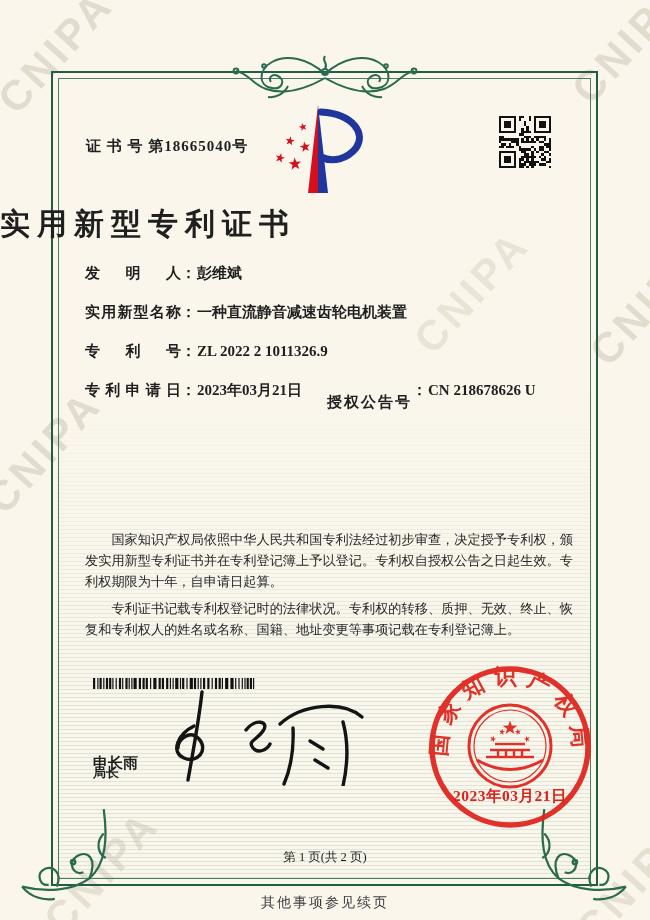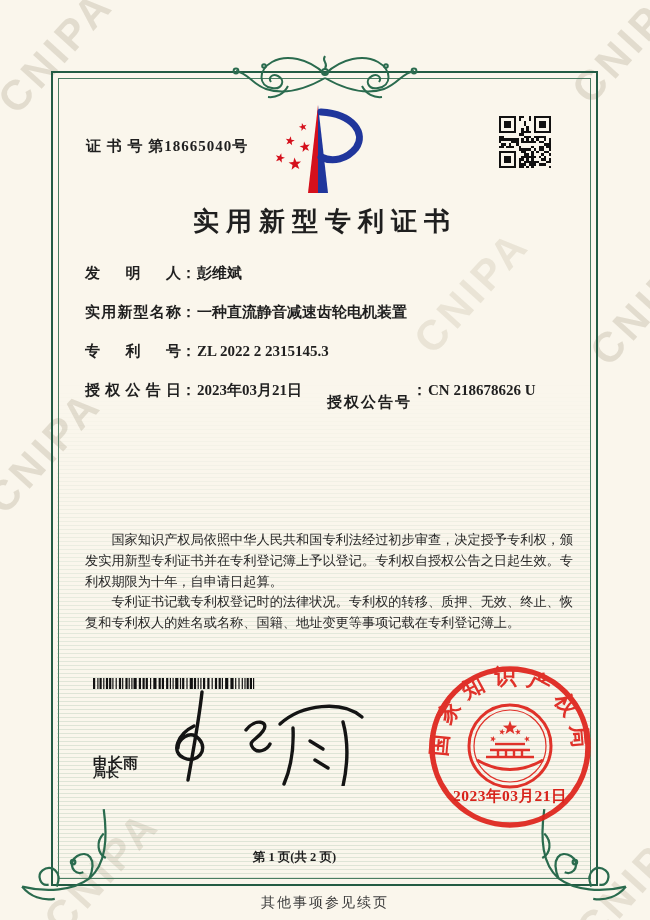--- a/index.html
+++ b/index.html
@@ -32,47 +32,47 @@
     mask-image:linear-gradient(180deg,transparent 0%,transparent 38%,#000 78%);
     pointer-events:none;
   }
   .flourish{position:absolute;pointer-events:none;}
   .flourish path,.flourish circle{stroke:#2a6b4e;fill:none;}
   
   .cert-number{position:absolute;left:86px;top:112px;font-size:15px;font-weight:600;letter-spacing:1px;margin-top:25px;}
   .logo{position:absolute;left:266px;top:99px;width:114px;height:100px;}
   .qr{position:absolute;left:499px;top:116px;width:52px;height:52px;}
   .title{
-    position:absolute;left:0;top:204px;width:650px;text-align:center;
-    font-size:26px;font-weight:700;letter-spacing:7px;
+    position:absolute;left:0;top:204px;width:650px;text-align:left;
+    font-size:30px;font-weight:700;letter-spacing:7px;
   }
   
   .fields{position:absolute;left:85px;top:261px;width:505px;font-size:15px;font-weight:600;}
   .frow{height:24px;line-height:24px;margin-bottom:15px;white-space:nowrap;}
   .flabel{display:inline-block;width:96px;text-align:justify;text-align-last:justify;vertical-align:top;}
   .fcolon{display:inline-block;width:16px;vertical-align:top;}
   .fvalue{display:inline-block;vertical-align:top;}
   .fvalue-date{display:inline-block;width:130px;vertical-align:top;}
   .flabel2{display:inline-block;vertical-align:top;letter-spacing:2px;margin-top:12px;}
   
   .paras{position:absolute;left:85px;top:530px;width:488px;font-size:13.2px;line-height:20.8px;color:#262626;font-weight:500;}
   .paras p{margin:0;text-indent:2em;}
-  .paras p + p{}
+  .paras p + p{margin-top:7px;}
   
   .barcode{position:absolute;left:93px;top:678px;width:166px;height:11px;}
   .signer-role{position:absolute;left:93px;top:764px;font-size:13px;font-weight:600;font-family:"Liberation Sans","DejaVu Sans",sans-serif;}
   .signer-name{position:absolute;left:93px;top:754px;font-size:15px;font-weight:600;font-family:"Liberation Sans","DejaVu Sans",sans-serif;}
   .signature{position:absolute;left:150px;top:686px;width:230px;height:100px;}
   .signature path{stroke:#141414;stroke-width:3.4;fill:none;stroke-linecap:round;stroke-linejoin:round;}
   .seal{position:absolute;left:424px;top:662px;width:172px;height:170px;opacity:0.93;}
   .seal-date{
     position:absolute;left:424px;top:786px;width:172px;text-align:center;
     font-size:15.5px;font-weight:700;color:#d8231b;letter-spacing:0.5px;
   }
-  .footer-page{position:absolute;left:0;top:849px;width:589px;text-align:center;font-size:12.5px;font-weight:700;}
+  .footer-page{position:absolute;left:0;top:849px;width:650px;text-align:center;font-size:12.5px;font-weight:400;}
   .continuation{position:absolute;left:0;top:894px;width:650px;text-align:center;font-size:14px;letter-spacing:2px;color:#3c3c3c;font-weight:500;}
 </style>
 </head>
 <body>
 
 <div class="page">
 
   <span class="wm wm1">CNIPA</span>
   <span class="wm wm2">CNIPA</span>
   <span class="wm wm3">CNIPA</span>
@@ -280,24 +280,24 @@
   <div class="title">实用新型专利证书</div>
 
   <div class="fields">
     <div class="frow">
       <span class="flabel">发明人</span><span class="fcolon">：</span><span class="fvalue">彭维斌</span>
     </div>
     <div class="frow">
       <span class="flabel">实用新型名称</span><span class="fcolon">：</span><span class="fvalue">一种直流静音减速齿轮电机装置</span>
     </div>
     <div class="frow">
-      <span class="flabel">专利号</span><span class="fcolon">：</span><span class="fvalue">ZL 2022 2 2315145.3</span>
+      <span class="flabel">专利号</span><span class="fcolon">：</span><span class="fvalue">ZL 2022 2 1011326.9</span>
     </div>
     <div class="frow">
-      <span class="flabel">授权公告日</span><span class="fcolon">：</span><span class="fvalue-date">2023年03月21日</span><span class="flabel2">授权公告号</span><span class="fcolon">：</span><span class="fvalue">CN 218678626 U</span>
+      <span class="flabel">专利申请日</span><span class="fcolon">：</span><span class="fvalue-date">2023年03月21日</span><span class="flabel2">授权公告号</span><span class="fcolon">：</span><span class="fvalue">CN 218678626 U</span>
     </div>
   </div>
 
   <div class="paras">
     <p>国家知识产权局依照中华人民共和国专利法经过初步审查，决定授予专利权，颁发实用新型专利证书并在专利登记簿上予以登记。专利权自授权公告之日起生效。专利权期限为十年，自申请日起算。</p>
     <p>专利证书记载专利权登记时的法律状况。专利权的转移、质押、无效、终止、恢复和专利权人的姓名或名称、国籍、地址变更等事项记载在专利登记簿上。</p>
   </div>
 
   <svg class="barcode" viewBox="0 0 166 11" preserveAspectRatio="none" id="barcode-svg">
       <rect x="0" y="0" width="2.2" height="11" fill="#111"></rect>

